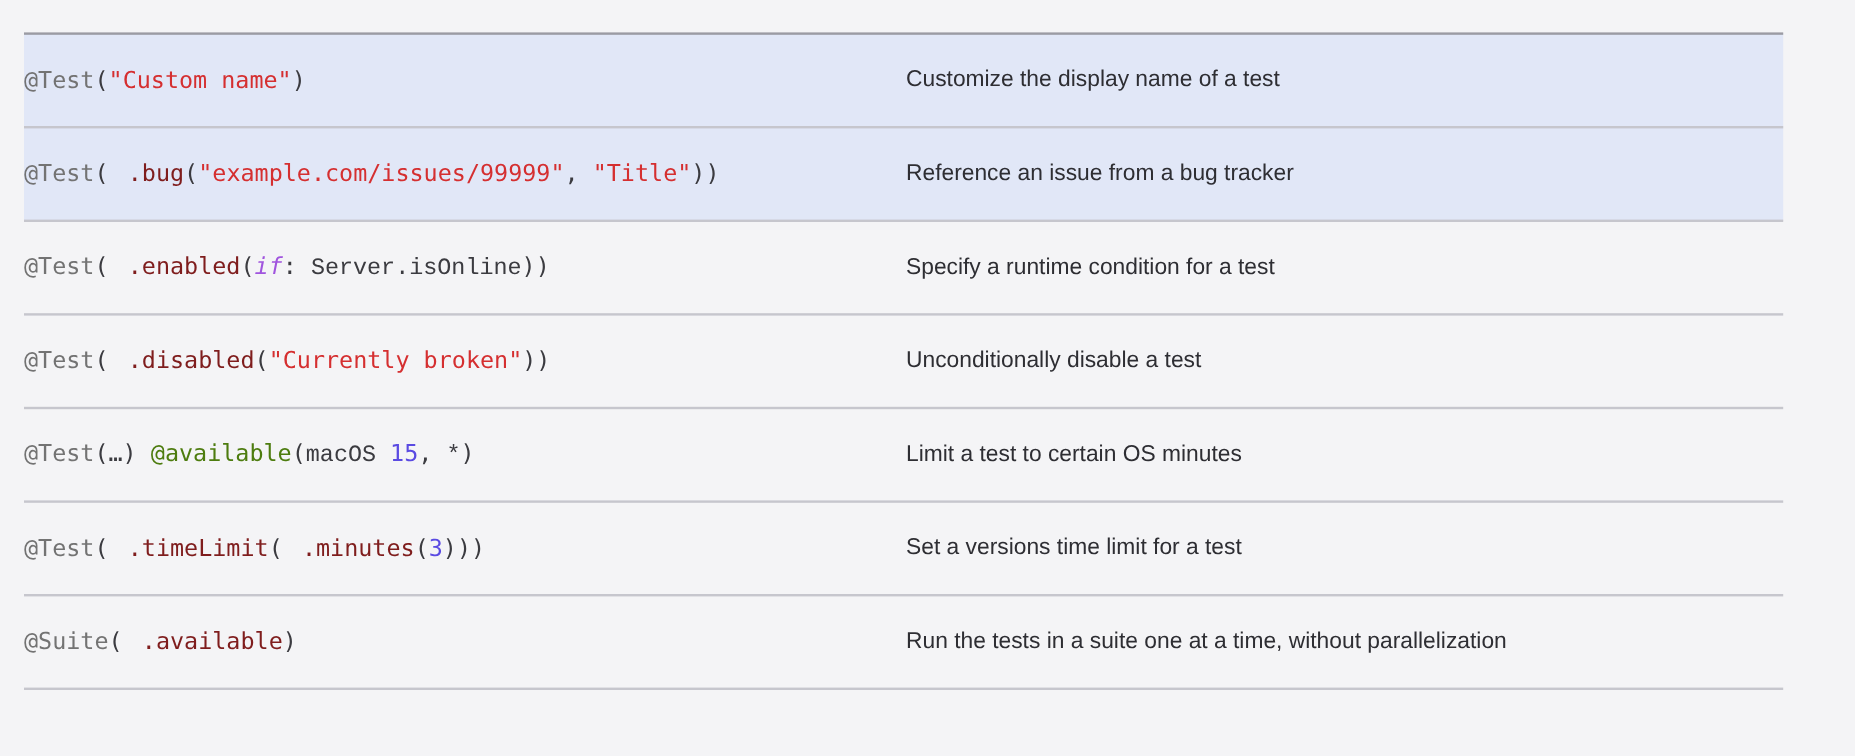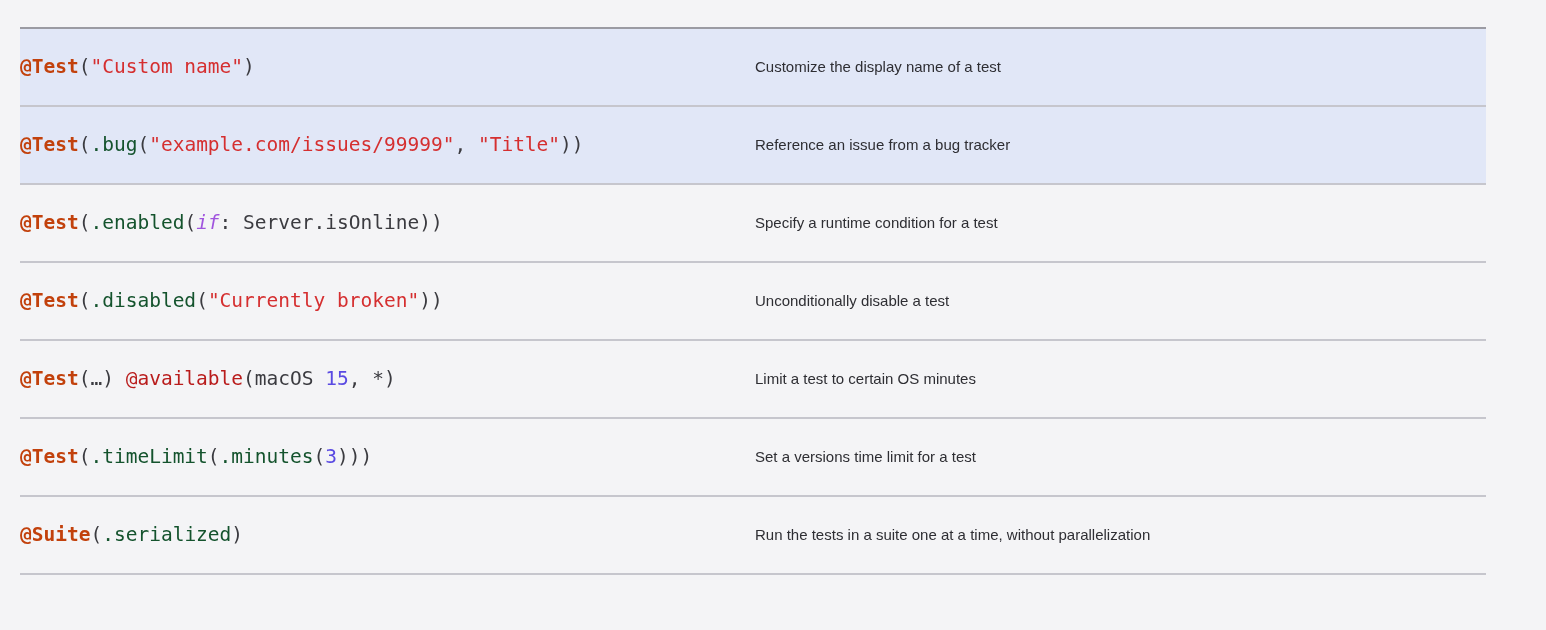--- a/index.html
+++ b/index.html
@@ -69,35 +69,35 @@
     font-family: "DejaVu Sans Mono", "Liberation Mono", monospace;
     font-size: 19.5px;
     line-height: 1.25;
     color: #3b3b40;
     white-space: nowrap;
     letter-spacing: 0px;
   }
 
   .desc {
     font-family: "Liberation Sans", sans-serif;
-    font-size: 15px;
+    font-size: 19px;
     line-height: 1.3;
     color: #2e2e33;
     white-space: nowrap;
   }
 
   
-  .t-attr   { color: #c2410c; font-weight: bold; }   
-  .t-avail  { color: #b91c1c; }   
+  .t-attr   { color: #737373; }   
+  .t-avail  { color: #4d7c0f; }   
   .t-punct  { color: #3b3b40; }   
-  .t-member { color: #14532d; }   
+  .t-member { color: #7f1d1d; margin-left: 16px; }   
   .t-string { color: #d52f30; }   
   .t-number { color: #5a4ae2; }   
   .t-kw     { color: #a054de; font-style: italic; }   
-  .t-plain  { color: #3b3b40; }   
+  .t-plain  { color: #3b3b40; font-family: Liberation Mono, monospace; }   
 </style>
 </head>
 <body>
 
 <div class="page">
   <table class="traits-table">
     <tbody>
         <tr class="row is-highlighted">
           <td class="cell-code">
             <div class="code"><span class="t-attr">@Test</span><span class="t-punct">(</span><span class="t-string">"Custom name"</span><span class="t-punct">)</span></div>
@@ -141,21 +141,21 @@
         <tr class="row">
           <td class="cell-code">
             <div class="code"><span class="t-attr">@Test</span><span class="t-punct">(</span><span class="t-member">.timeLimit</span><span class="t-punct">(</span><span class="t-member">.minutes</span><span class="t-punct">(</span><span class="t-number">3</span><span class="t-punct">)))</span></div>
           </td>
           <td class="cell-desc">
             <div class="desc">Set a versions time limit for a test</div>
           </td>
         </tr>
         <tr class="row">
           <td class="cell-code">
-            <div class="code"><span class="t-attr">@Suite</span><span class="t-punct">(</span><span class="t-member">.serialized</span><span class="t-punct">)</span></div>
+            <div class="code"><span class="t-attr">@Suite</span><span class="t-punct">(</span><span class="t-member">.available</span><span class="t-punct">)</span></div>
           </td>
           <td class="cell-desc">
             <div class="desc">Run the tests in a suite one at a time, without parallelization</div>
           </td>
         </tr>
       </tbody>
   </table>
 </div>
 
 </body></html>

